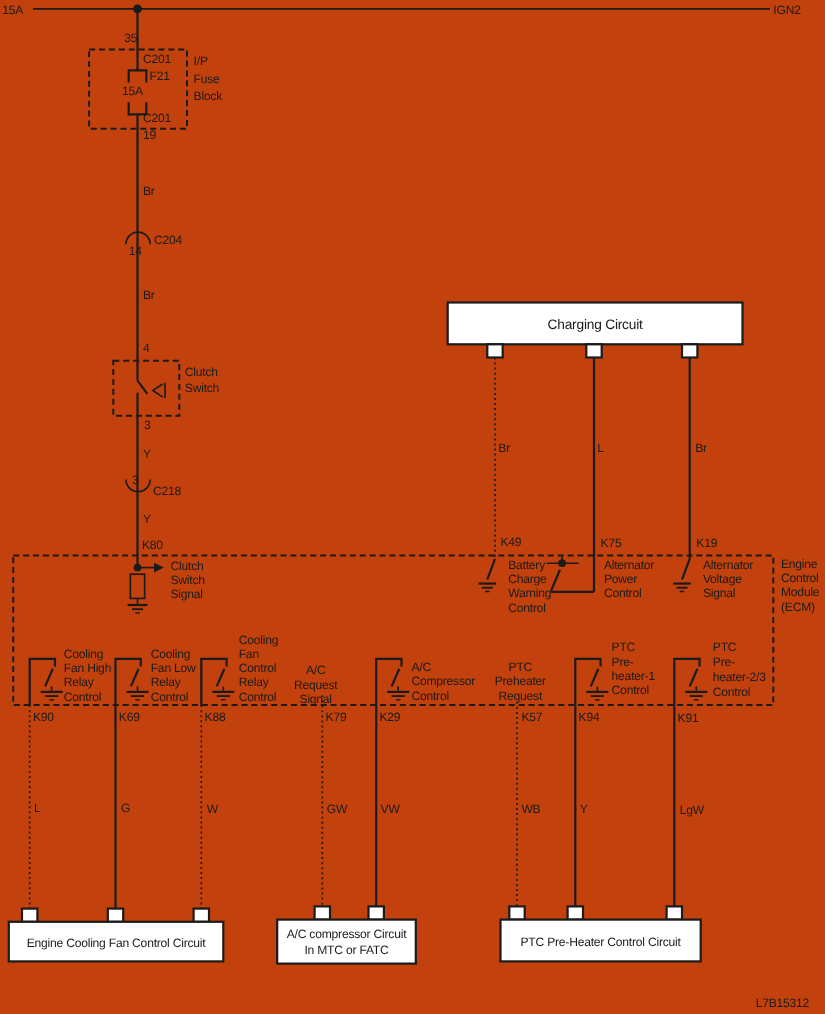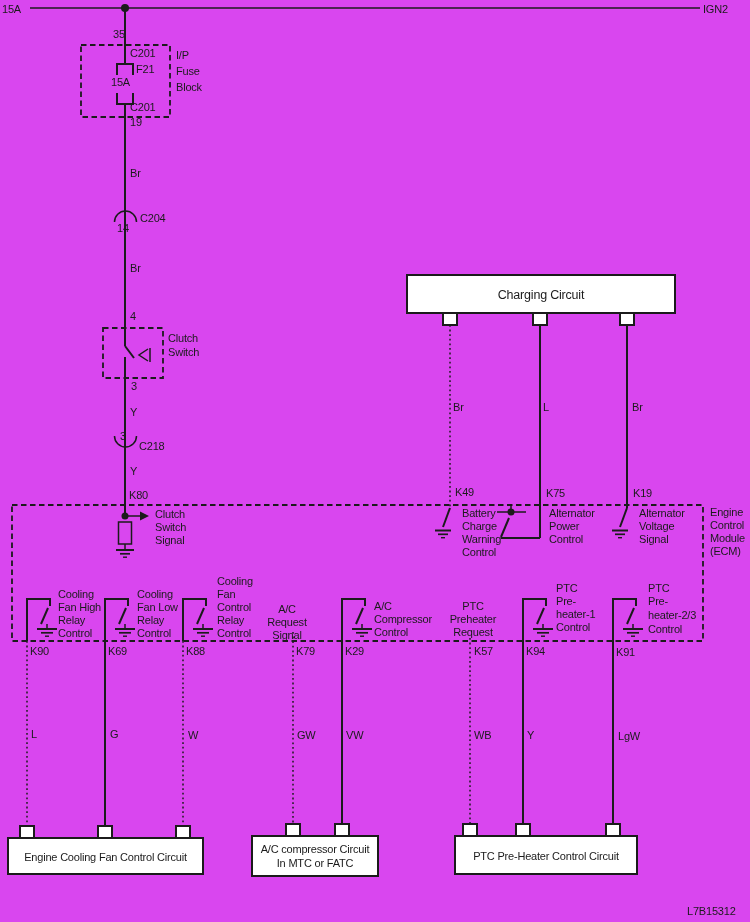--- a/index.html
+++ b/index.html
@@ -1,16 +1,16 @@
 <!DOCTYPE html>
 <html><head>
 <meta charset="utf-8">
 <style>
   html,body{margin:0;padding:0;background:#ffffff;}
-  .page{position:relative;width:750px;height:922px;background:#d946ef;font-family:"Liberation Sans",sans-serif;}
+  .page{position:relative;width:750px;height:922px;background:#c2410c;font-family:"Liberation Sans",sans-serif;}
   svg{display:block;}
   text{font-family:"Liberation Sans",sans-serif;font-size:11px;fill:#1b1b1b;letter-spacing:-0.2px;}
   .big{font-size:12.5px;}
   .mid{text-anchor:middle;}
   .wire{stroke:#1b1b1b;stroke-width:2;fill:none;stroke-linecap:butt;}
   .thin{stroke:#1b1b1b;stroke-width:1.5;fill:none;}
   .dotted{stroke:#1b1b1b;stroke-width:1.5;fill:none;stroke-dasharray:1.8 2.8;}
   .dashbox{stroke:#1b1b1b;stroke-width:1.8;fill:none;stroke-dasharray:5.5 3.5;}
   .solidbox{stroke:#1b1b1b;stroke-width:2;fill:#ffffff;}
   .term{stroke:#1b1b1b;stroke-width:2;fill:#ffffff;}

